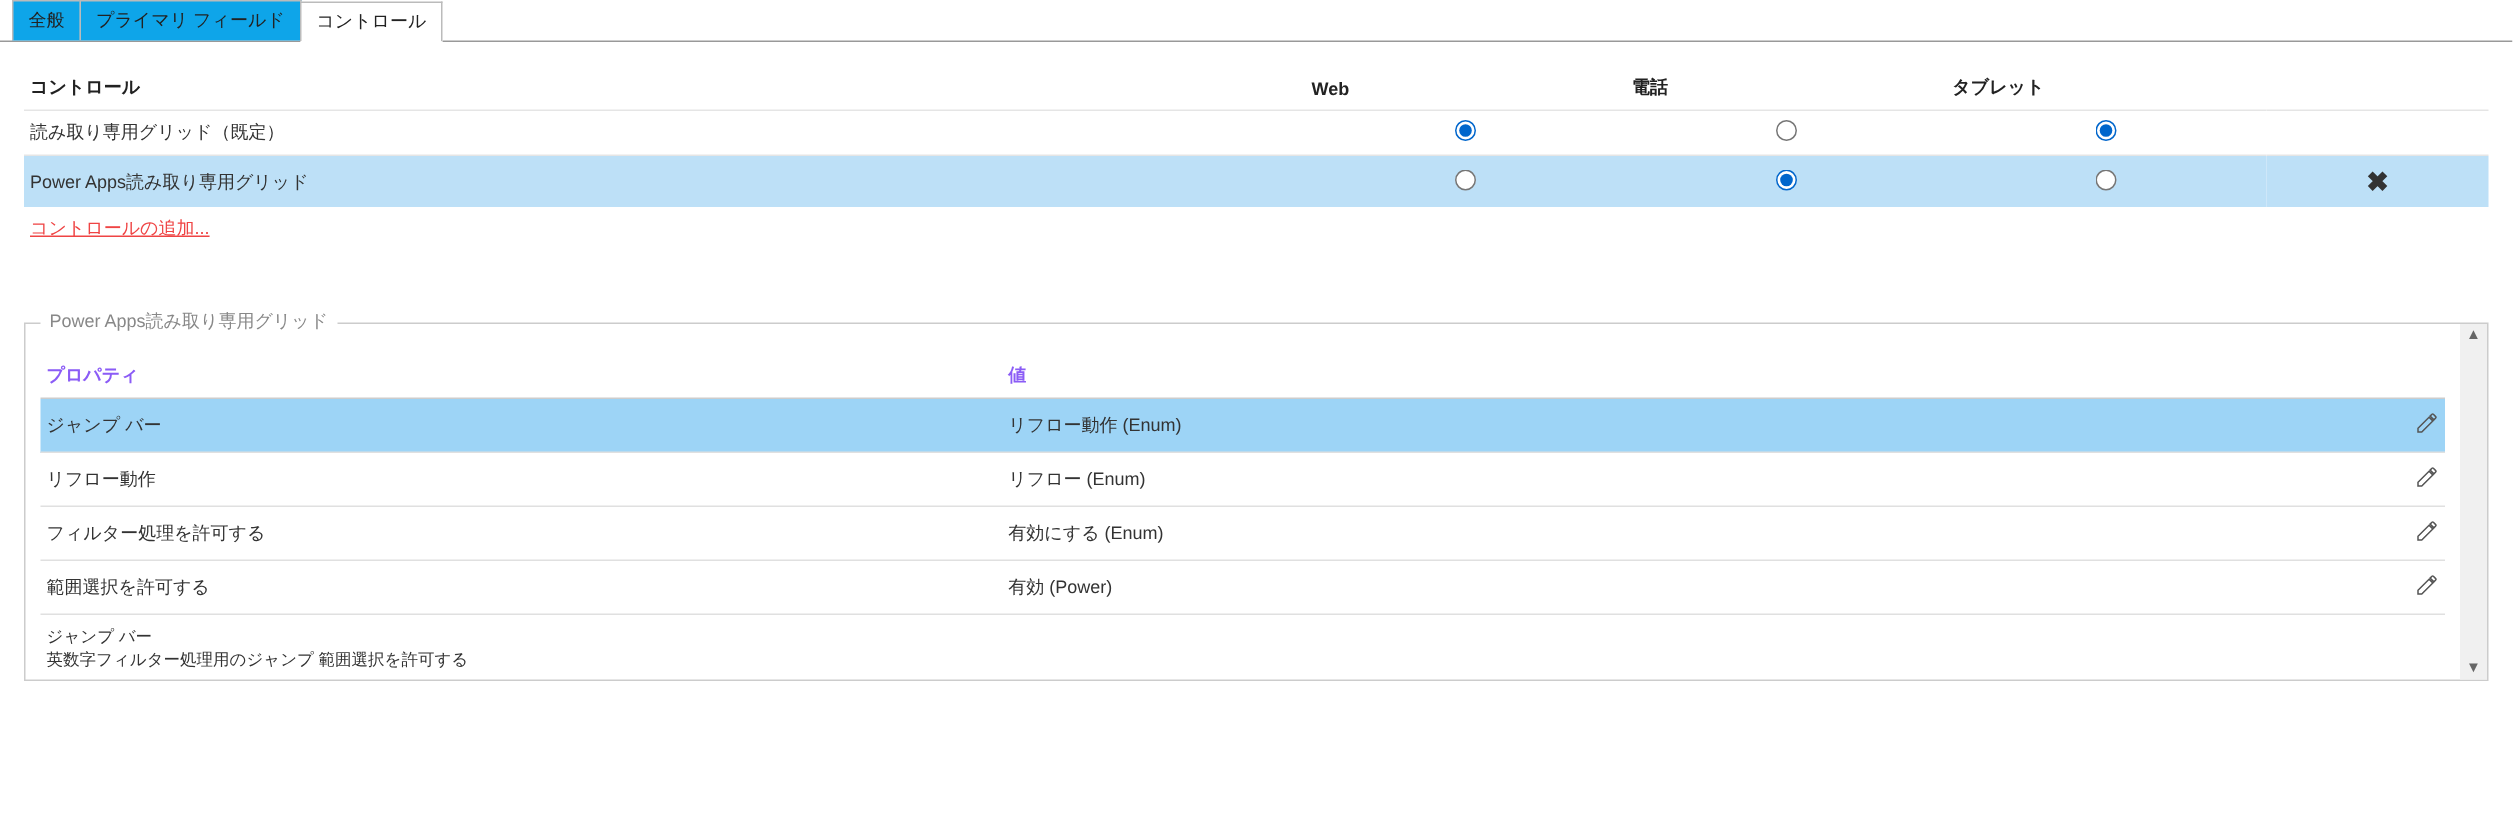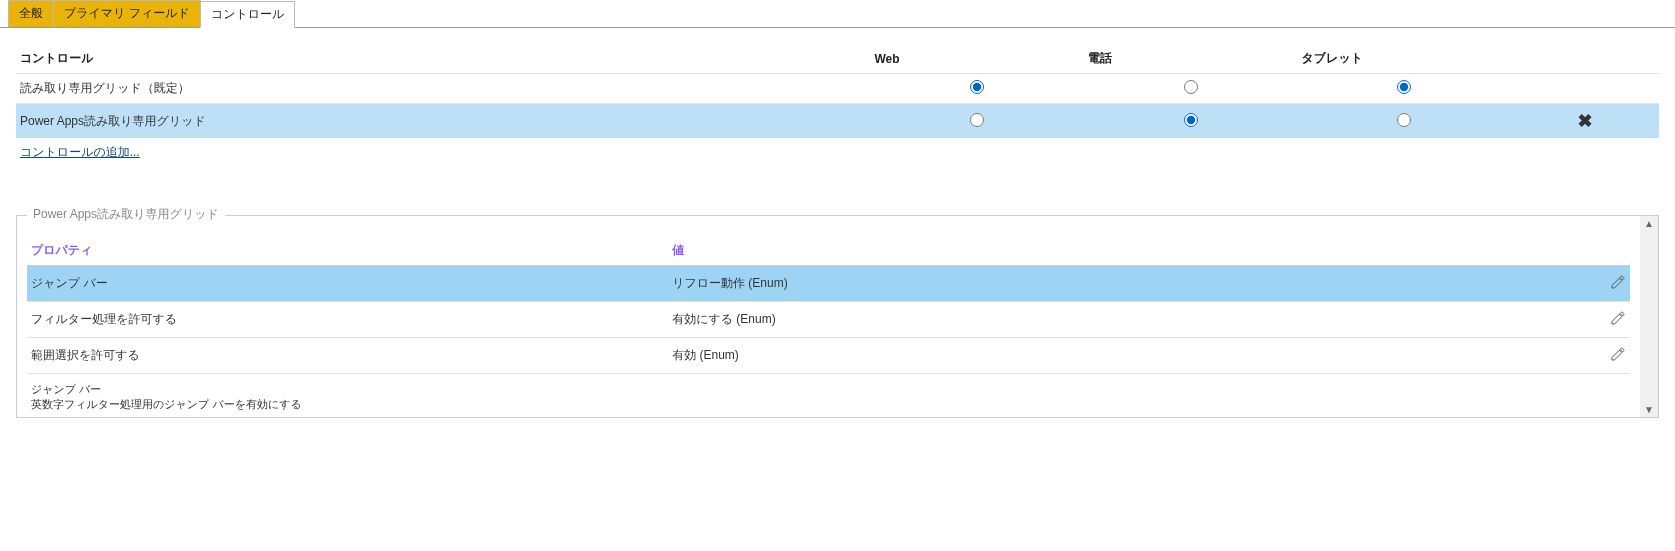--- a/index.html
+++ b/index.html
@@ -11,21 +11,21 @@
     }
     .tabs {
       display: flex;
       border-bottom: 1px solid #999;
       padding-left: 8px;
     }
     .tab {
       padding: 4px 10px;
       border: 1px solid #bbb;
       border-bottom: none;
-      background: #eab308;
+      background: #0ea5e9;
       margin-right: -1px;
       cursor: pointer;
       font-size: 12px;
       color: #222;
     }
     .tab.active {
       background: #fff;
       border-bottom: 1px solid #fff;
       position: relative;
       top: 1px;
@@ -44,21 +44,21 @@
       padding: 6px 4px;
       border-top: 1px solid #e5e5e5;
       font-size: 12px;
       margin-top: 48px;
     }
     .row-highlight td { background: #bde0f7; }
     .th-control { color: #1a237e; }
     input[type=radio] { accent-color: #0066cc; width: 14px; height: 14px; }
     .close-x { font-weight: bold; font-size: 18px; cursor: pointer; }
     .add-link {
-      color: #0c4a6e;
+      color: #ef4444;
       text-decoration: underline;
       cursor: pointer;
       padding: 6px 4px;
       display: inline-block;
     }
     .fieldset {
       border: 1px solid #ccc;
       margin: 40px 16px 8px 16px;
       padding: 0;
       position: relative;
@@ -176,38 +176,45 @@
         </thead>
         <tbody>
             <tr class="prow-sel">
               <td>ジャンプ バー</td>
               <td>リフロー動作 (Enum)</td>
               <td class="td-edit"><span class="pencil"><svg viewBox="0 0 24 24">
                     <path d="M3 17.25V21h3.75L17.81 9.94l-3.75-3.75L3 17.25zM20.71 7.04a1 1 0 0 0 0-1.41l-2.34-2.34a1 1 0 0 0-1.41 0l-1.83 1.83 3.75 3.75 1.83-1.83z"></path>
                   </svg></span></td>
             </tr>
             <tr>
+              <td>リフロー動作</td>
+              <td>リフロー (Enum)</td>
+              <td class="td-edit"><span class="pencil"><svg viewBox="0 0 24 24">
+                    <path d="M3 17.25V21h3.75L17.81 9.94l-3.75-3.75L3 17.25zM20.71 7.04a1 1 0 0 0 0-1.41l-2.34-2.34a1 1 0 0 0-1.41 0l-1.83 1.83 3.75 3.75 1.83-1.83z"></path>
+                  </svg></span></td>
+            </tr>
+            <tr>
               <td>フィルター処理を許可する</td>
               <td>有効にする (Enum)</td>
               <td class="td-edit"><span class="pencil"><svg viewBox="0 0 24 24">
                     <path d="M3 17.25V21h3.75L17.81 9.94l-3.75-3.75L3 17.25zM20.71 7.04a1 1 0 0 0 0-1.41l-2.34-2.34a1 1 0 0 0-1.41 0l-1.83 1.83 3.75 3.75 1.83-1.83z"></path>
                   </svg></span></td>
             </tr>
             <tr>
               <td>範囲選択を許可する</td>
-              <td>有効 (Enum)</td>
+              <td>有効 (Power)</td>
               <td class="td-edit"><span class="pencil"><svg viewBox="0 0 24 24">
                     <path d="M3 17.25V21h3.75L17.81 9.94l-3.75-3.75L3 17.25zM20.71 7.04a1 1 0 0 0 0-1.41l-2.34-2.34a1 1 0 0 0-1.41 0l-1.83 1.83 3.75 3.75 1.83-1.83z"></path>
                   </svg></span></td>
             </tr>
           </tbody>
       </table>
       <div class="footer">
         <div>ジャンプ バー</div>
-        <div>英数字フィルター処理用のジャンプ バーを有効にする</div>
+        <div>英数字フィルター処理用のジャンプ 範囲選択を許可する</div>
       </div>
     </div>
     <div class="scrollbar">
       <span class="scroll-arrow">▲</span>
       <span class="scroll-arrow">▼</span>
     </div>
   </div>
 </div>
 
 </body></html>

